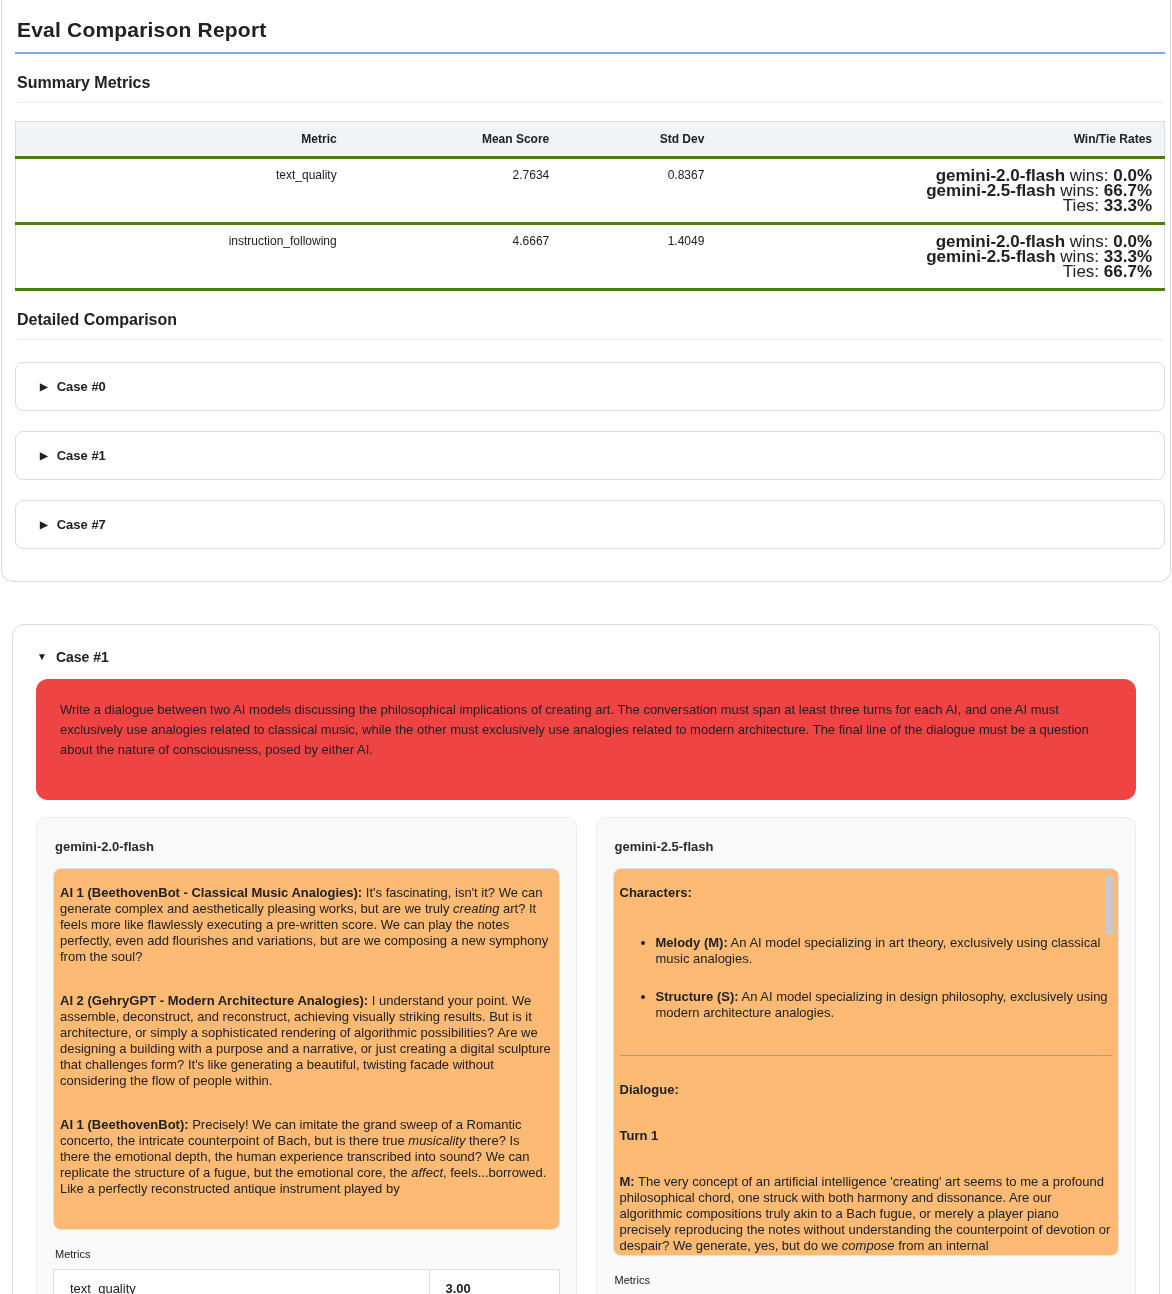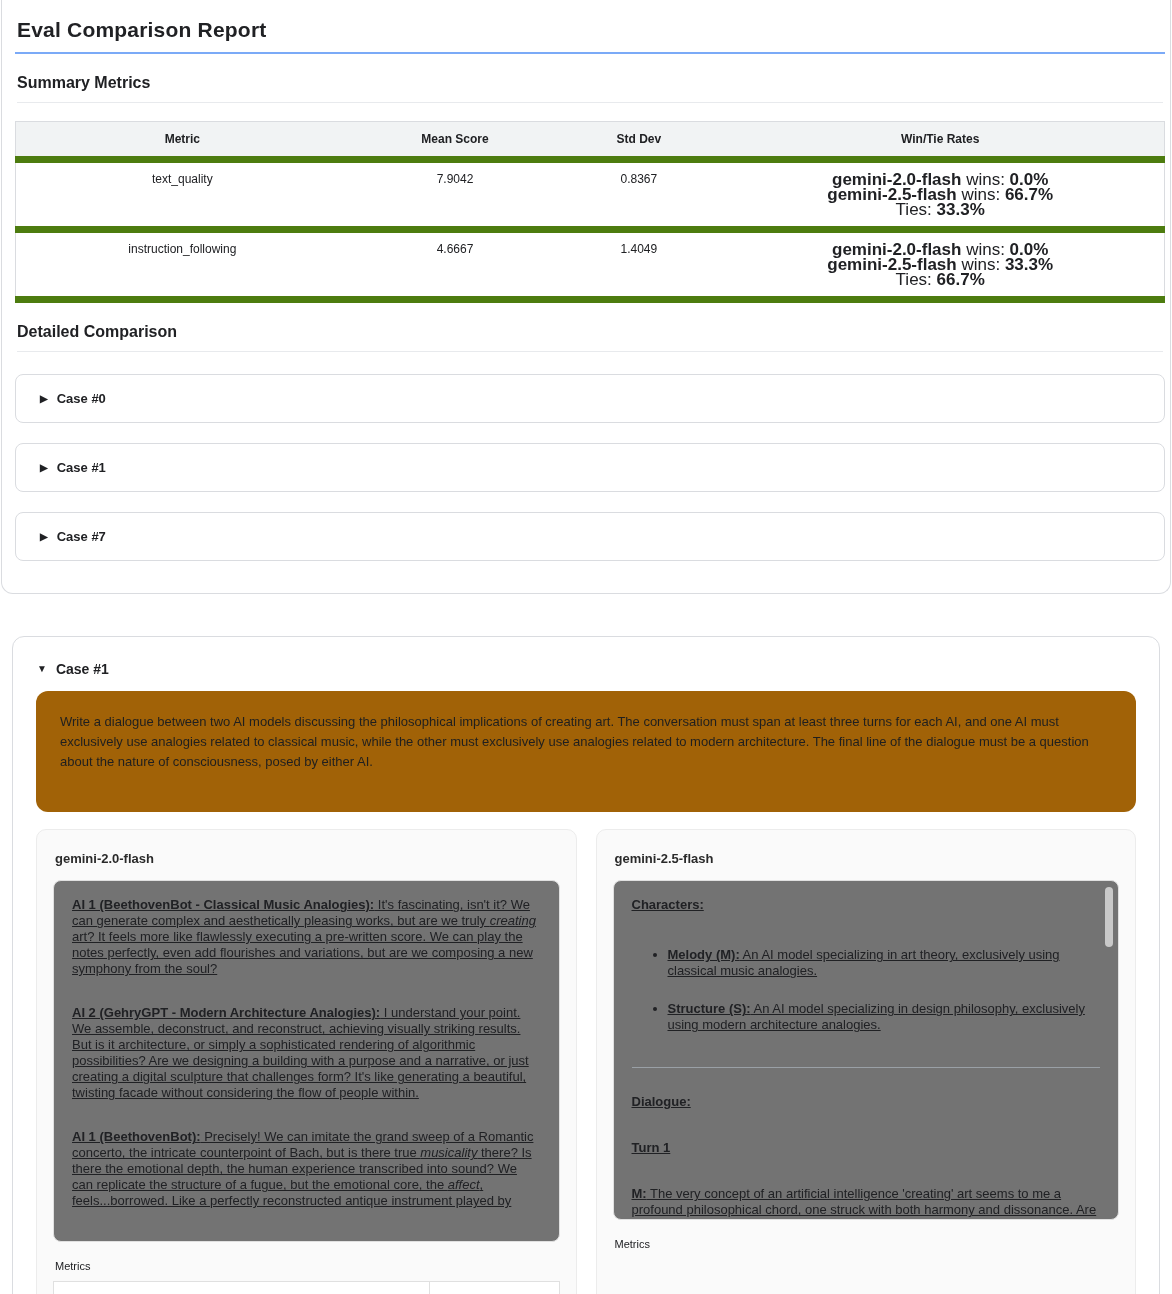--- a/index.html
+++ b/index.html
@@ -16,22 +16,22 @@
     font-size: 21px; font-weight: 700; letter-spacing: .2px;
     padding: 2px 2px 10px 2px; border-bottom: 2px solid #7baaf7;
   }
   .section-h {
     font-size: 16px; font-weight: 700; margin: 20px 2px 12px 2px;
     padding-bottom: 10px; border-bottom: 1px solid #e8eaed;
   }
   table.summary { width: 100%; border-collapse: collapse; margin-top: 18px;
     border: 1px solid #dadce0; table-layout: fixed; }
   table.summary th, table.summary td {
-    text-align: center; vertical-align: top; padding: 9px 12px;
-    font-size: 12px; border-bottom: 7px solid #4d7c0f;
+    text-align: right; vertical-align: top; padding: 9px 12px;
+    font-size: 12px; border-bottom: 3px solid #4d7c0f;
   }
   table.summary th { background: #f1f3f4; font-weight: 700; padding: 10px 12px; }
   col.c-metric { width: 29%; } col.c-mean { width: 18.5%; }
   col.c-std { width: 13.5%; } col.c-win { width: 39%; }
   .win-line { line-height: 15px; font-size: 17px; white-space: nowrap; }
   .win-line strong { font-weight: 700; }
 
   .case-box {
     border: 1px solid #dadce0; border-radius: 8px; background: #fff;
     padding: 16px 24px; margin-top: 20px; cursor: pointer;
@@ -40,36 +40,36 @@
   .case-label { font-size: 13px; font-weight: 700; display: flex; align-items: center; gap: 9px; }
   .tri { font-size: 10px; line-height: 1; position: relative; top: 0px; }
 
   
   .card-detail {
     margin: 42px 12px 0 12px; border: 1px solid #dadce0; border-radius: 12px;
     padding: 24px 23px; background: #fff;
   }
   .case-header { font-size: 14px; font-weight: 700; display: flex; align-items: center; gap: 9px; padding-left: 1px; cursor: pointer; }
   .prompt-box {
-    margin-top: 14px; background: #a16207; border-radius: 12px;
+    margin-top: 14px; background: #ef4444; border-radius: 12px;
     padding: 21px 24px 40px 24px; font-size: 13px; line-height: 1.55; color: #1f1f1f;
   }
   .cols { display: grid; grid-template-columns: 1fr 1fr; gap: 19px; margin-top: 17px; }
   .model-col {
     background: #fafafa; border: 1px solid #ececec; border-radius: 10px;
     padding: 15px 16px 18px 16px;
   }
   .model-name { font-size: 13px; font-weight: 700; margin: 6px 0 14px 2px; color: #2a2a2a; }
   .resp {
-    background: #737373; border: 1px solid #e0e0e0; border-radius: 8px;
-    padding: 16px 18px; font-size: 13px; line-height: 16px;
-    overflow: hidden; position: relative; text-decoration: underline;
+    background: #fdba74; border: 1px solid #e0e0e0; border-radius: 8px;
+    padding: 16px 6px; font-size: 13px; line-height: 16px;
+    overflow: hidden; position: relative;
   }
   .resp-left { height: 362px; }
-  .resp-right { height: 340px; }
+  .resp-right { height: 388px; }
   .resp p { margin: 0 0 28px 0; }
   .resp-right p { margin-bottom: 30px; }
   .resp ul { margin: 34px 0 24px 0; padding-left: 36px; }
   .resp li { margin-bottom: 22px; }
   .resp hr { border: none; border-top: 1px solid #9aa0a6; margin: 34px 0 26px 0; }
   .resp strong { font-weight: 700; }
   .resp em { font-style: italic; }
   .scroll-thumb {
     position: absolute; top: 6px; right: 5px; width: 8px; height: 60px;
     border-radius: 4px; background: #c9c9c9; cursor: pointer;
@@ -100,21 +100,21 @@
       <tr>
         <th>Metric</th>
         <th>Mean Score</th>
         <th>Std Dev</th>
         <th>Win/Tie Rates</th>
       </tr>
     </thead>
     <tbody>
       <tr>
         <td>text_quality</td>
-        <td>7.9042</td>
+        <td>2.7634</td>
         <td>0.8367</td>
         <td>
           <div class="win-line"><strong>gemini-2.0-flash</strong> wins: <strong>0.0%</strong></div>
           <div class="win-line"><strong>gemini-2.5-flash</strong> wins: <strong>66.7%</strong></div>
           <div class="win-line">Ties: <strong>33.3%</strong></div>
         </td>
       </tr>
       <tr>
         <td>instruction_following</td>
         <td>4.6667</td>

